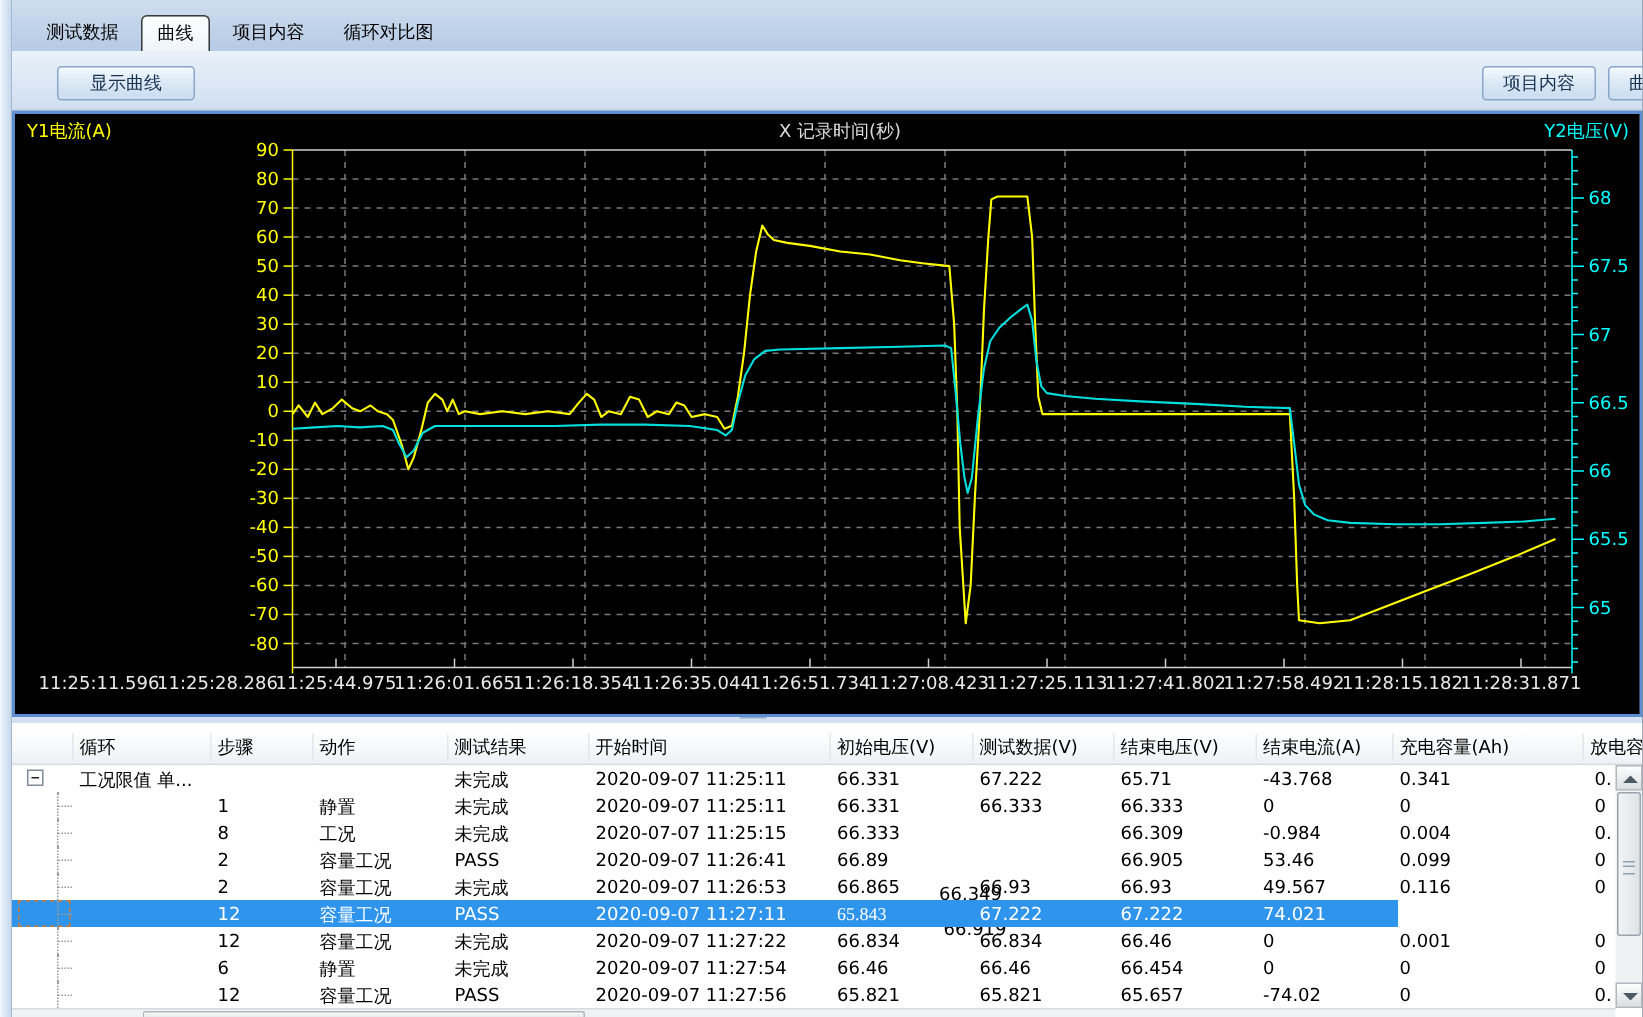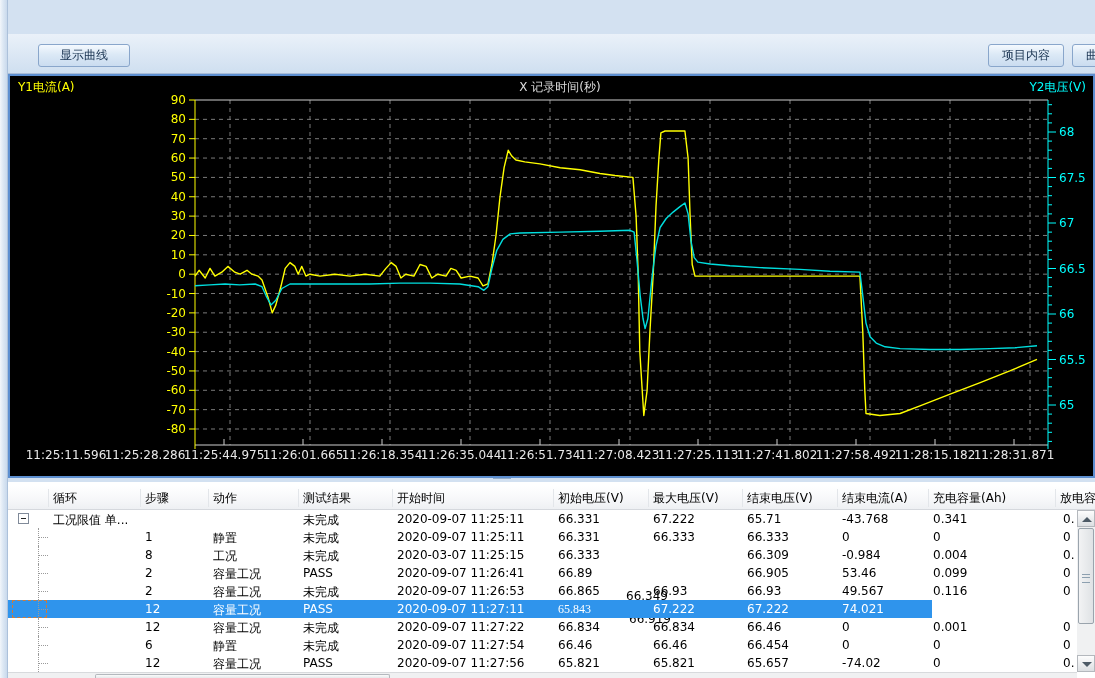--- a/index.html
+++ b/index.html
@@ -58,20 +58,26 @@
   .hthumb{position:absolute;left:87px;top:1px;width:295px;height:5px;background:linear-gradient(#fafbfb,#dfe2e5);
           border:1px solid #b4b8bd;border-bottom:none;border-radius:2px 2px 0 0;box-sizing:border-box;}
 </style>
 </head>
 <body>
 
 <div class="screen">
 
   <div class="left-strip"></div>
 
+  <div class="tabbar">
+    <div class="tab">测试数据</div>
+    <div class="tab sel">曲线</div>
+    <div class="tab">项目内容</div>
+    <div class="tab">循环对比图</div>
+  </div>
 
   <div class="toolbar">
     <div class="btn" style="left:30px;width:92px;">显示曲线</div>
     <div class="btn" style="left:980px;width:76px;">项目内容</div>
     <div class="btn" style="left:1064px;width:76px;">曲线对比</div>
   </div>
 
   <div class="chart">
     <svg id="chartSvg" width="1087" height="404">
         <rect x="1" y="1" width="1085" height="402" fill="#000" stroke="#5d8fd0" stroke-width="2"></rect>
@@ -229,21 +235,21 @@
         <span class="hcell" style="left: 137px;">步骤</span>
         <div class="hsep" style="left: 132px;"></div>
         <span class="hcell" style="left: 205px;">动作</span>
         <div class="hsep" style="left: 200px;"></div>
         <span class="hcell" style="left: 295px;">测试结果</span>
         <div class="hsep" style="left: 290px;"></div>
         <span class="hcell" style="left: 389px;">开始时间</span>
         <div class="hsep" style="left: 384px;"></div>
         <span class="hcell" style="left: 550px;">初始电压(V)</span>
         <div class="hsep" style="left: 545px;"></div>
-        <span class="hcell" style="left: 645px;">最大电压(V)</span>
+        <span class="hcell" style="left: 645px;">测试数据(V)</span>
         <div class="hsep" style="left: 640px;"></div>
         <span class="hcell" style="left: 739px;">结束电压(V)</span>
         <div class="hsep" style="left: 734px;"></div>
         <span class="hcell" style="left: 834px;">结束电流(A)</span>
         <div class="hsep" style="left: 829px;"></div>
         <span class="hcell" style="left: 925px;">充电容量(Ah)</span>
         <div class="hsep" style="left: 920px;"></div>
         <span class="hcell" style="left: 1052px;">放电容量(Ah)</span>
         <div class="hsep" style="left: 1047px;"></div>
       </div>
@@ -273,21 +279,21 @@
           <span class="cell" style="left: 834px;">0</span>
           <span class="cell" style="left: 925px;">0</span>
           <span class="cell" style="left: 1055px;">0</span>
         </div>
         <div class="trow" style="top: 64px;">
           <div class="conn"></div>
           <div class="conn2"></div>
           <span class="cell" style="left: 137px;">8</span>
           <span class="cell" style="left: 205px;">工况</span>
           <span class="cell" style="left: 295px;">未完成</span>
-          <span class="cell" style="left: 389px;">2020-03-07 11:25:15</span>
+          <span class="cell" style="left: 389px;">2020-07-07 11:25:15</span>
           <span class="cell" style="left: 550px;">66.333</span>
           <span class="cell" style="left: 618px; margin-top: 41px;">66.349</span>
           <span class="cell" style="left: 739px;">66.309</span>
           <span class="cell" style="left: 834px;">-0.984</span>
           <span class="cell" style="left: 925px;">0.004</span>
           <span class="cell" style="left: 1055px;">0.</span>
         </div>
         <div class="trow" style="top: 82px;">
           <div class="conn"></div>
           <div class="conn2"></div>

